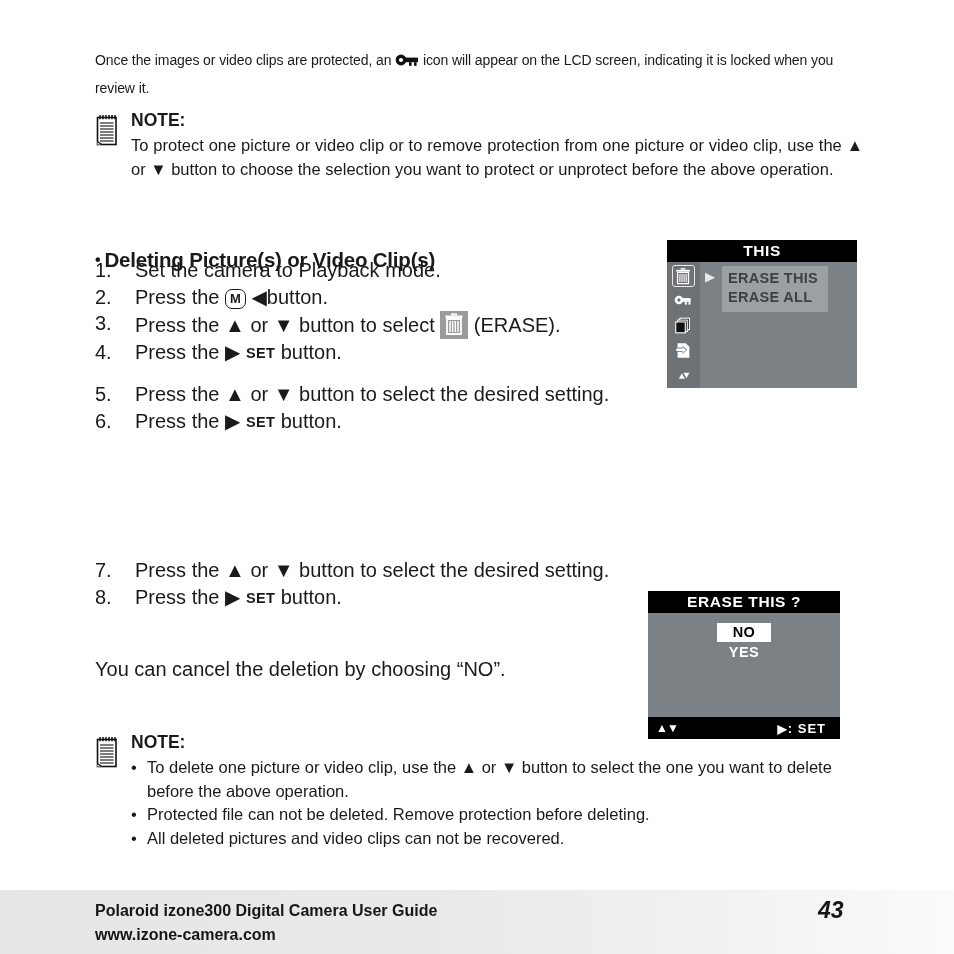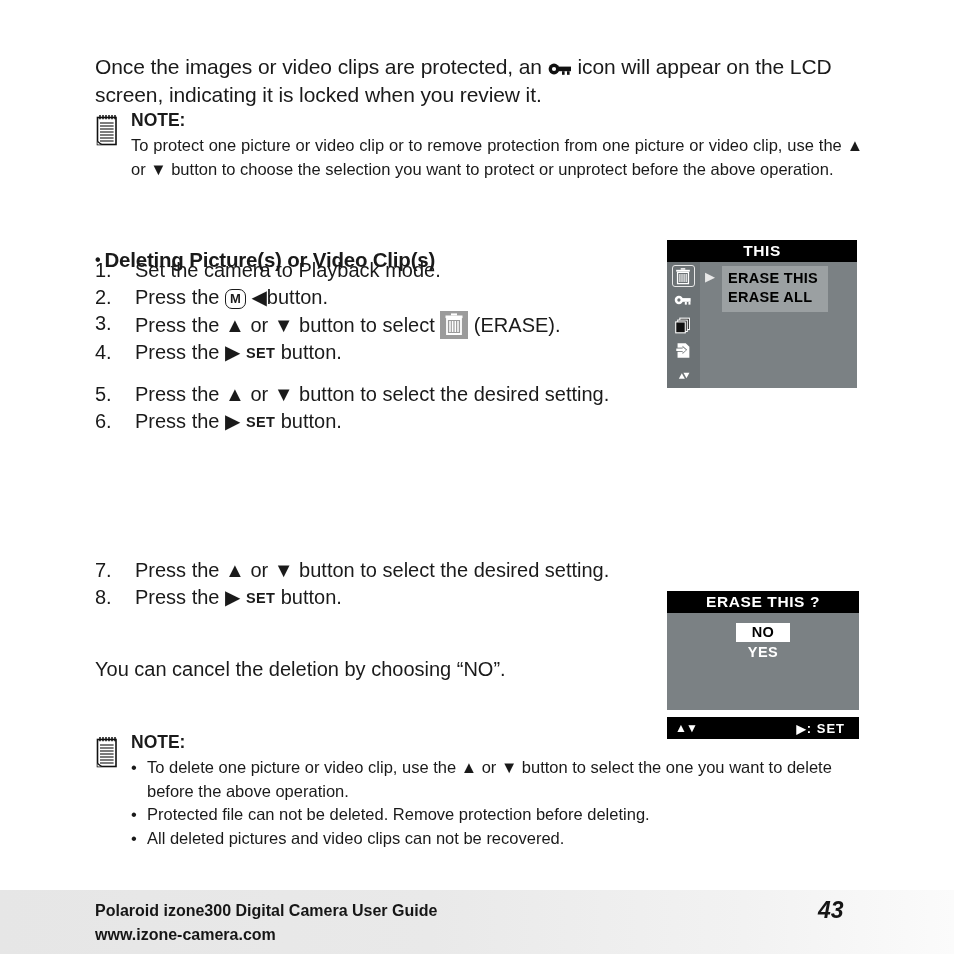--- a/index.html
+++ b/index.html
@@ -20,21 +20,21 @@
   .page {
     position: absolute;
     inset: 0;
   }
 
   .intro {
     position: absolute;
     left: 95px;
     top: 32px;
     width: 768px;
-    font-size: 21px;
+    font-size: 14px;
     line-height: 28px;
     letter-spacing: -0.1px;
   }
 
   
   .note {
     position: absolute;
     display: flex;
     align-items: flex-start;
   }
@@ -214,33 +214,33 @@
   .erase-options {
     position: absolute;
     left: 55px;
     top: 4px;
     width: 106px;
     background: #9ba0a2;
     padding: 3px 0 5px 6px;
     box-sizing: border-box;
   }
   .erase-options div {
-    color: #000000;
+    color: #404040;
     font-weight: bold;
     font-size: 14.5px;
     line-height: 19px;
     letter-spacing: 0.3px;
   }
 
   
   #lcd-confirm {
-    left: 667px;
+    left: 648px;
     top: 591px;
     width: 192px;
-    height: 119px;
+    height: 148px;
   }
   #lcd-confirm .lcd-body {
     position: relative;
     height: 104px;
   }
   .yn-wrap {
     position: absolute;
     left: 0; right: 0;
     top: 10px;
     text-align: center;

